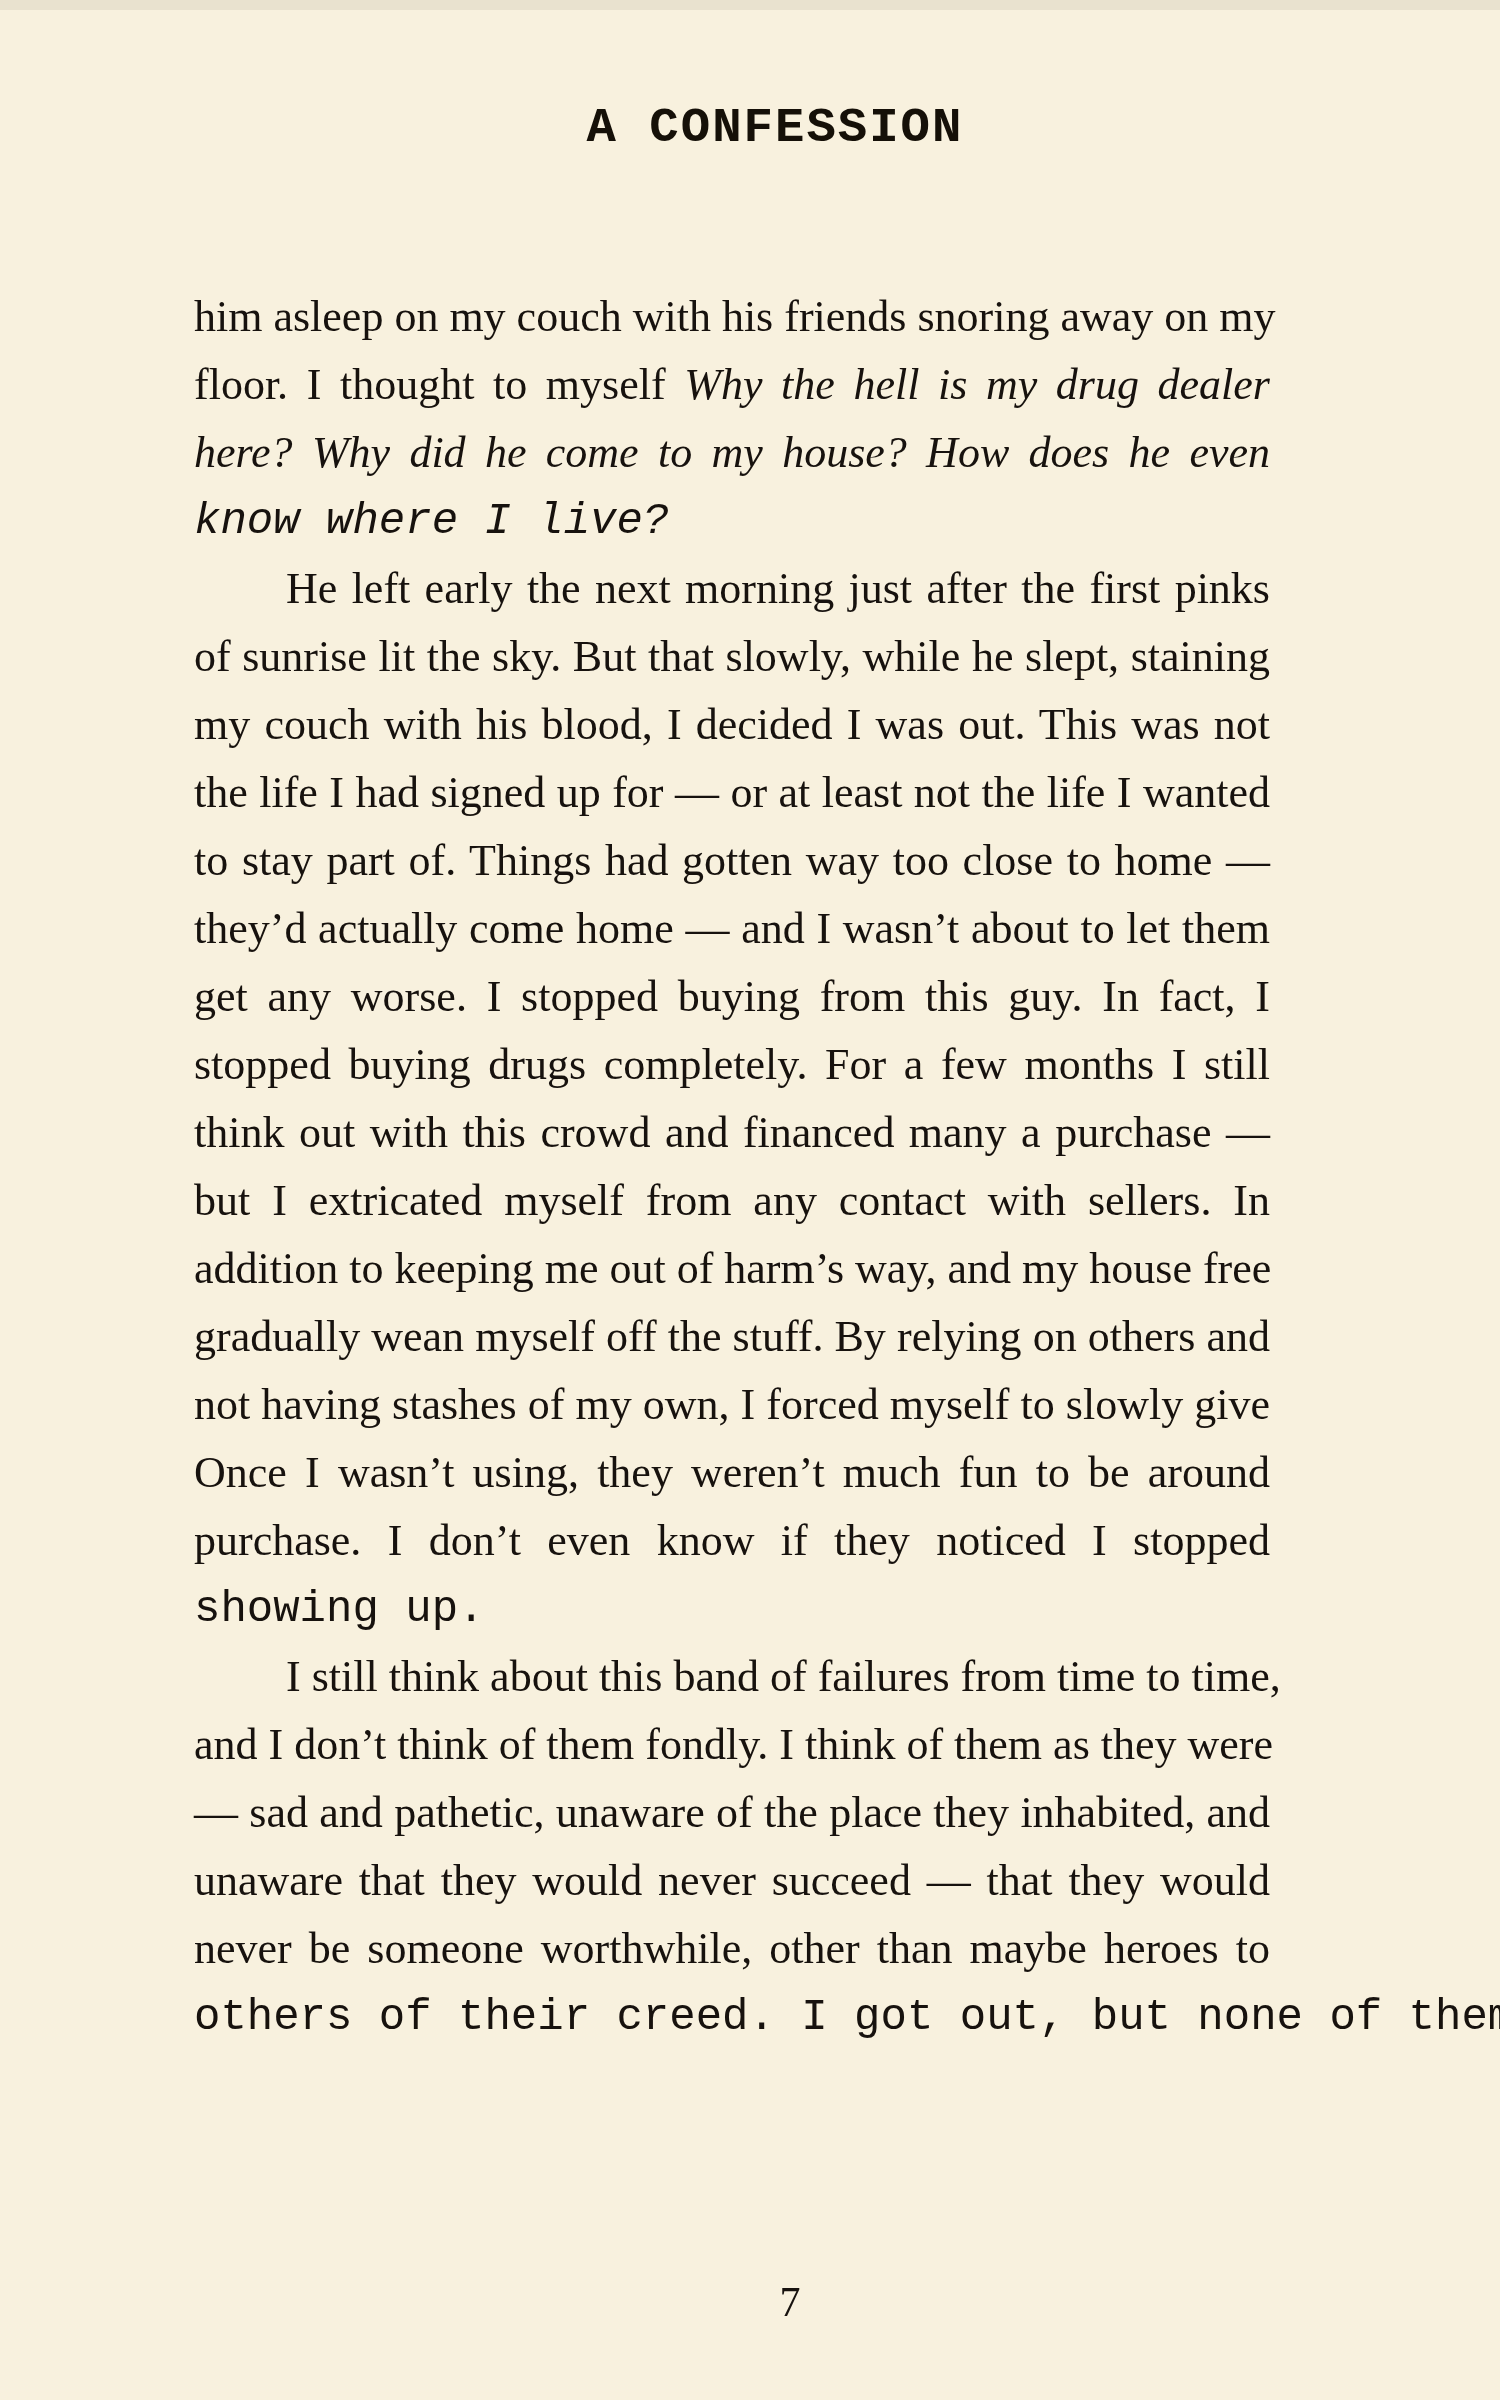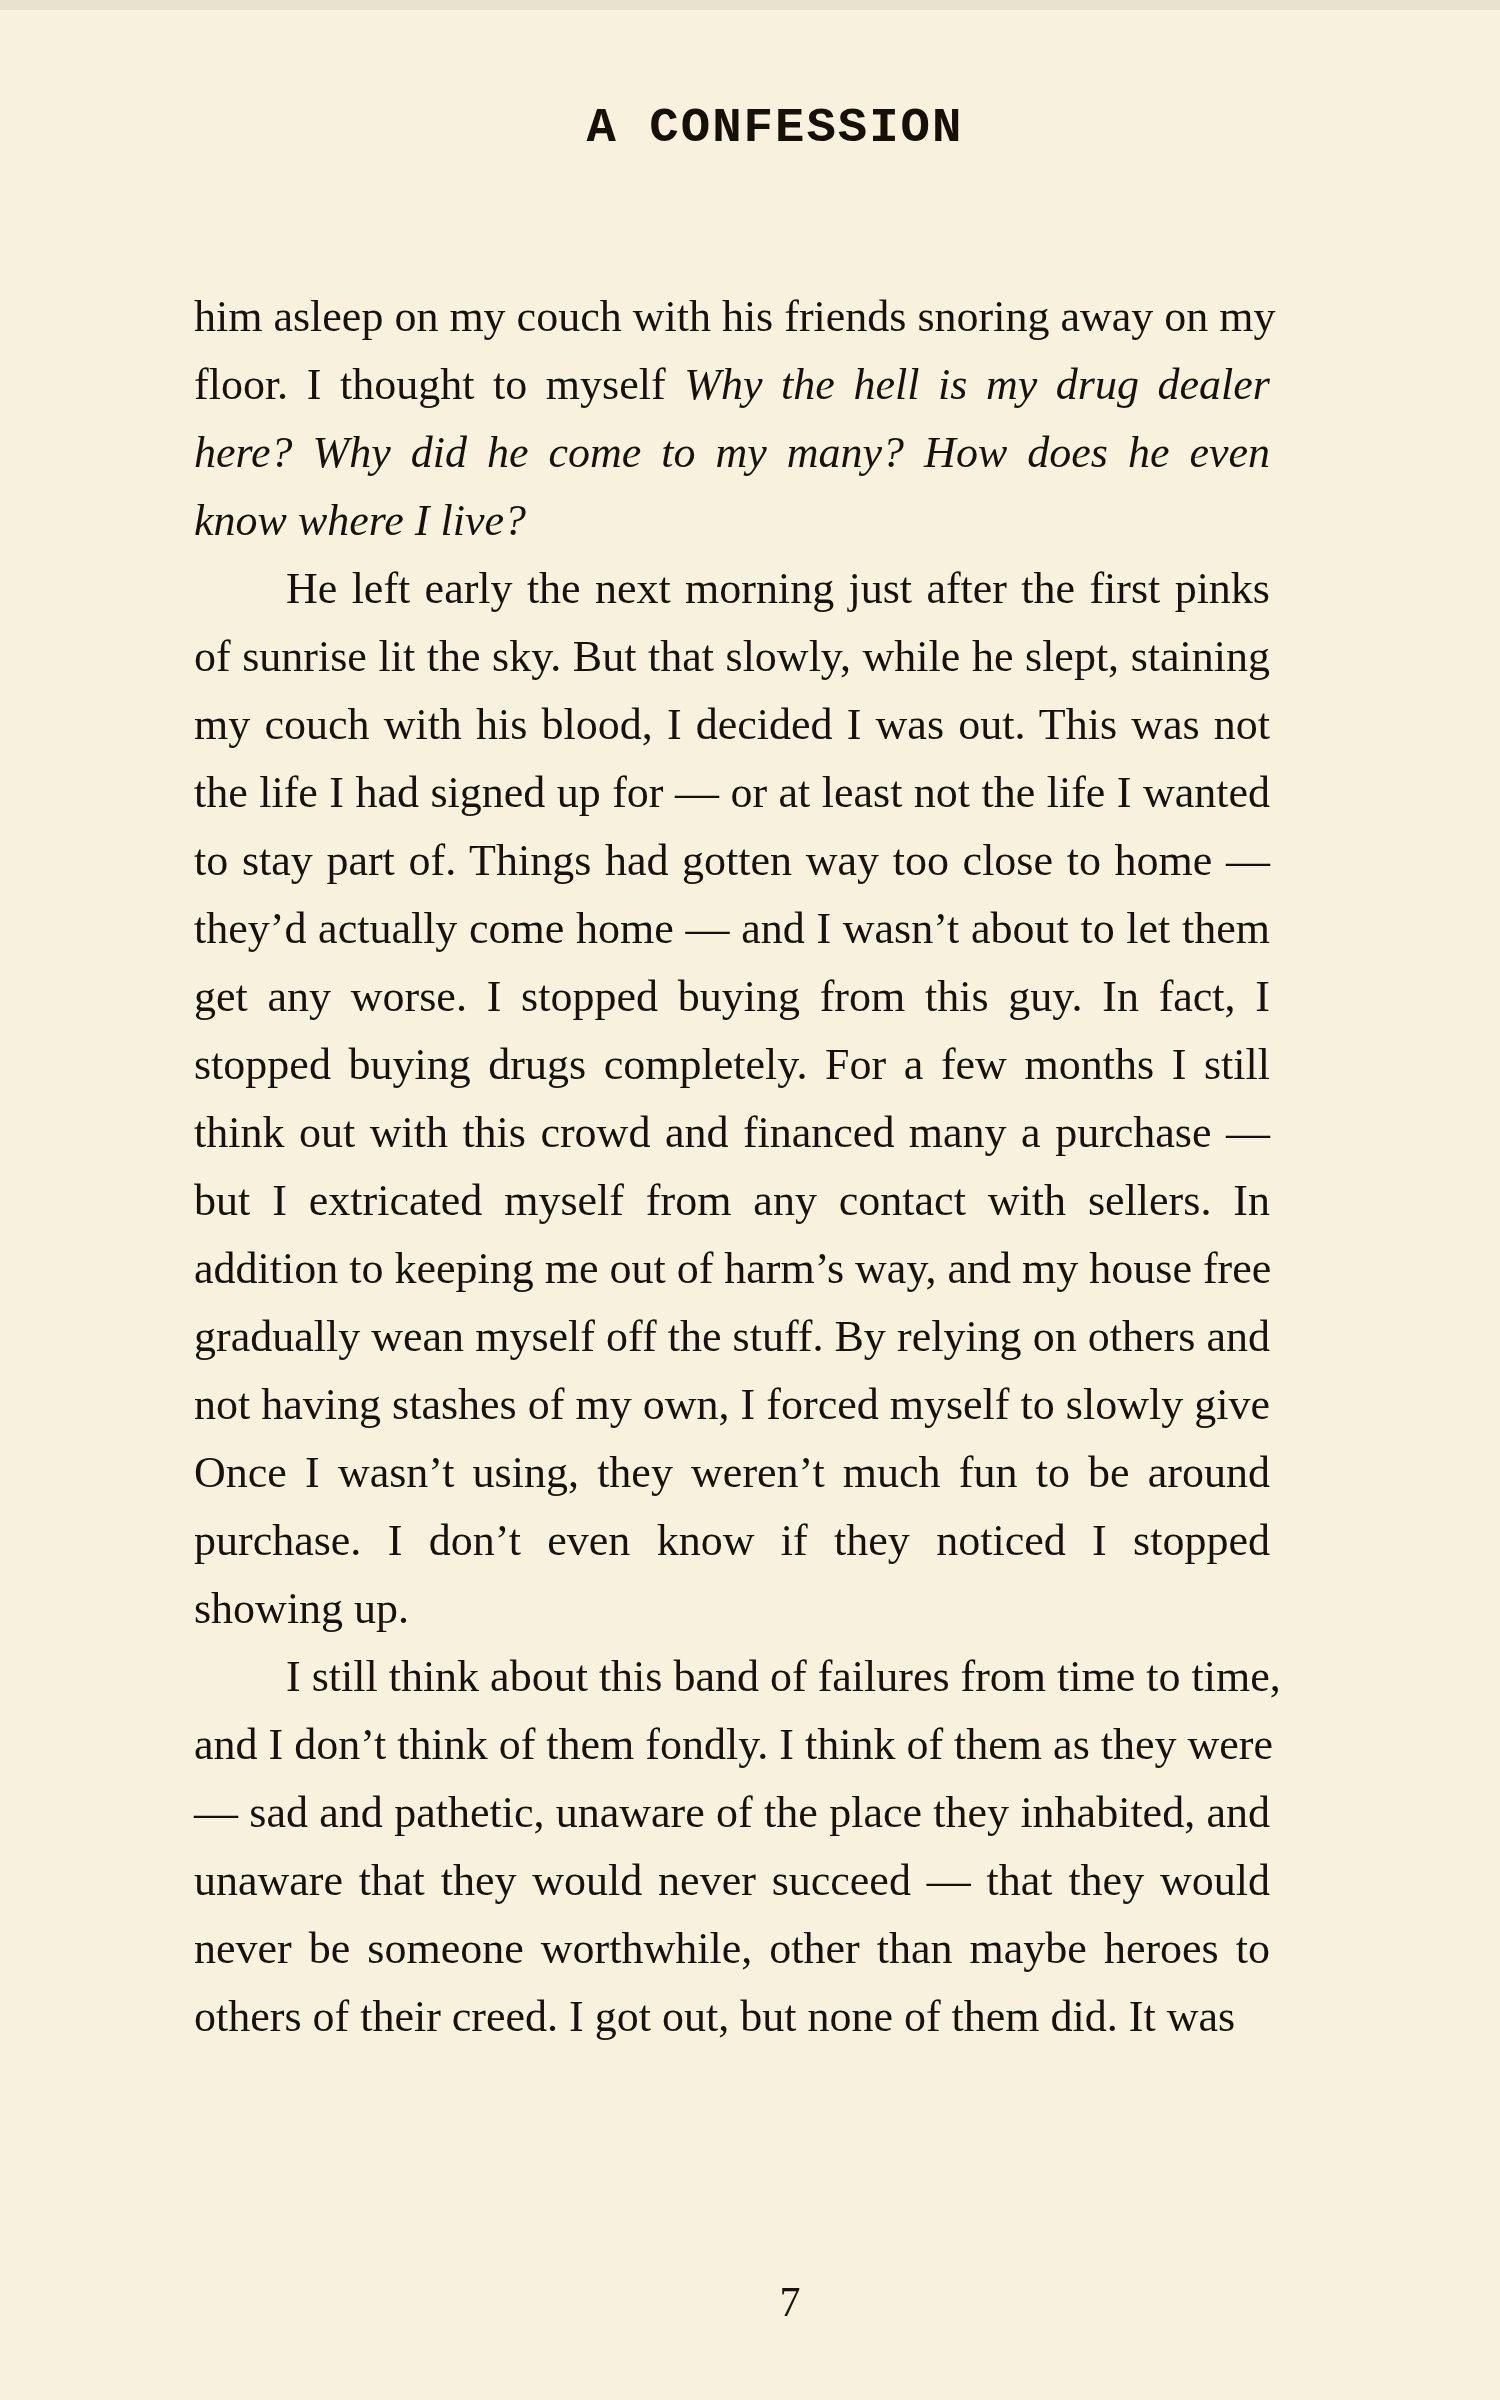--- a/index.html
+++ b/index.html
@@ -43,20 +43,21 @@
 
   .line {
     height: 68px;
     white-space: nowrap;
     text-align: justify;
     text-align-last: justify;
     text-justify: inter-word;
   }
   .line.last {
     text-align-last: left;
+    font-family: Liberation Mono, monospace;
   }
   .line.indent {
     padding-left: 92px;
   }
   .line .italic {
     font-style: italic;
   }
 
   .page-number {
     position: absolute;
@@ -72,21 +73,21 @@
 </style>
 </head>
 <body>
 
 <div class="page">
   <div class="book-title">A CONFESSION</div>
 
   <div class="body-text">
       <div class="line"><span>him asleep on my couch with his friends snoring away on my</span></div>
       <div class="line"><span>floor. I thought to myself </span><span class="italic">Why the hell is my drug dealer</span></div>
-      <div class="line"><span class="italic">here? Why did he come to my many? How does he even</span></div>
+      <div class="line"><span class="italic">here? Why did he come to my house? How does he even</span></div>
       <div class="line last"><span class="italic">know where I live?</span></div>
       <div class="line indent"><span>He left early the next morning just after the first pinks</span></div>
       <div class="line"><span>of sunrise lit the sky. But that slowly, while he slept, staining</span></div>
       <div class="line"><span>my couch with his blood, I decided I was out. This was not</span></div>
       <div class="line"><span>the life I had signed up for — or at least not the life I wanted</span></div>
       <div class="line"><span>to stay part of. Things had gotten way too close to home —</span></div>
       <div class="line"><span>they’d actually come home — and I wasn’t about to let them</span></div>
       <div class="line"><span>get any worse. I stopped buying from this guy. In fact, I</span></div>
       <div class="line"><span>stopped buying drugs completely. For a few months I still</span></div>
       <div class="line"><span>think out with this crowd and financed many a purchase —</span></div>

